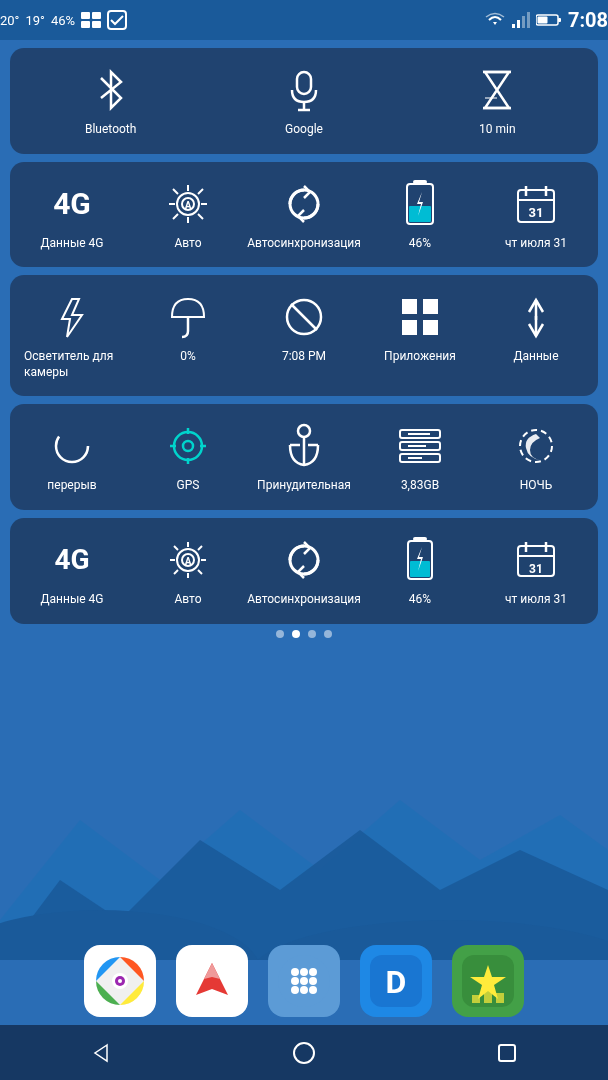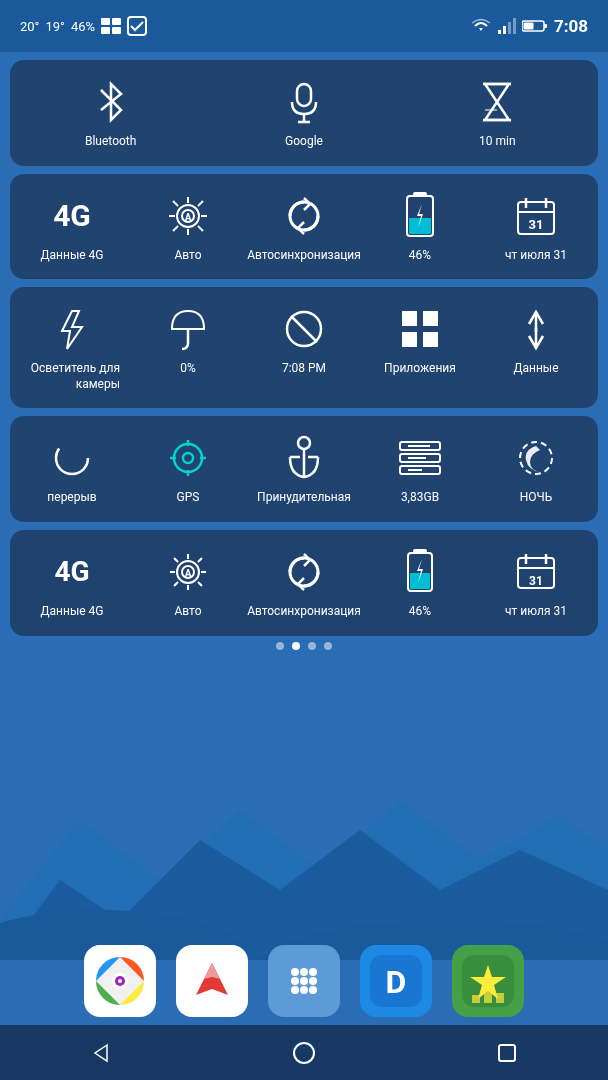--- a/index.html
+++ b/index.html
@@ -7,41 +7,41 @@
       width: 608px;
       height: 1080px;
       background: #2a6db5;
       font-family: 'Roboto', Arial, sans-serif;
       overflow: hidden;
       position: relative;
     }
 
     
     .status-bar {
-      height: 52px;
+      height: 40px;
       background: #1a5a9a;
       display: flex;
       align-items: center;
       justify-content: space-between;
-      padding: 0 20px;
+      padding: 0 0;
       color: white;
       font-size: 14px;
     }
     .status-left {
       display: flex;
       align-items: center;
       gap: 6px;
     }
     .status-right {
       display: flex;
       align-items: center;
       gap: 6px;
     }
     .status-temp { font-size: 13px; }
-    .status-time { font-size: 17px; font-weight: bold; }
+    .status-time { font-size: 20px; font-weight: bold; }
 
     
     .panel {
       background: rgba(30, 60, 100, 0.85);
       border-radius: 14px;
       margin: 8px 10px;
       padding: 10px 4px;
       display: flex;
       justify-content: space-around;
       align-items: flex-start;
@@ -63,21 +63,21 @@
       align-items: center;
       justify-content: center;
       font-size: 28px;
       color: white;
       margin-bottom: 6px;
     }
 
     .tile-label {
       color: white;
       font-size: 12px;
-      text-align: right;
+      text-align: left;
       line-height: 1.3;
       font-weight: 400;
     }
 
     
     .dock {
       position: absolute;
       bottom: 55px;
       left: 0;
       right: 0;

